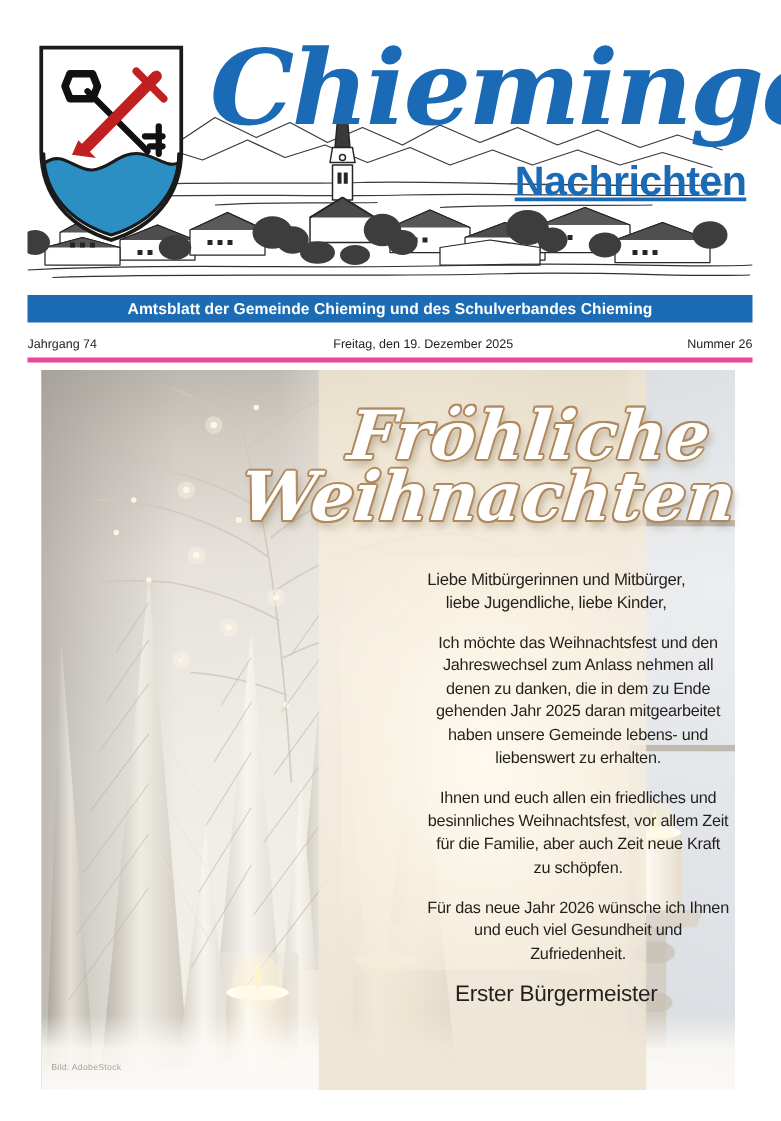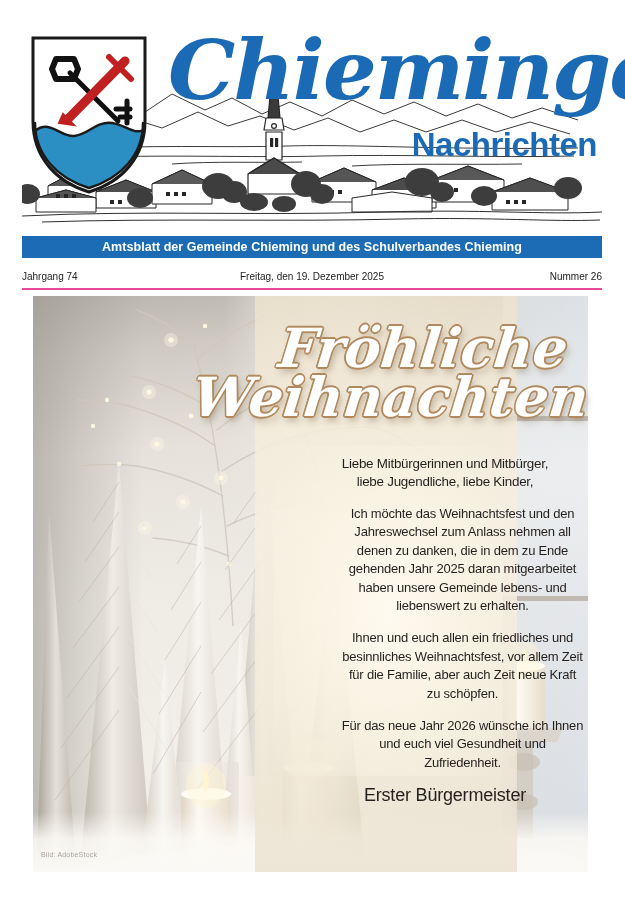--- a/index.html
+++ b/index.html
@@ -36,46 +36,47 @@
   }
   .submark{
     position:absolute; right:28px; top:126px;
     z-index:5;
     font-family:"Liberation Sans", sans-serif;
     font-weight:700;
     font-size:33px;
     letter-spacing:-0.5px;
     color:#1a6ab5;
     white-space:nowrap;
+    text-decoration:underline;
   }
 
   .panorama{ position:absolute; left:22px; top:58px; width:580px; height:172px; z-index:2; }
   .panorama svg{ display:block; width:100%; height:100%; }
 
   
   .banner{
     position:absolute; left:22px; top:236px; width:580px; height:22px;
     background:#1b6cb4; z-index:7;
     display:flex; align-items:center; justify-content:center;
   }
   .banner-text{
     color:#fff; font-weight:700; font-size:12.5px;
     letter-spacing:0.05px; white-space:nowrap;
     font-family:"Liberation Sans", sans-serif;
   }
 
   
   .dateline{
     position:absolute; left:22px; top:264px; width:580px; height:26px;
-    border-bottom:2px solid #ec4899;
+    border-bottom:4px solid #ec4899;
     display:flex; align-items:center; z-index:7;
     font-size:10px; color:#222;
   }
   .dateline .dl-left{ width:33%; text-align:left; }
-  .dateline .dl-mid{ width:34%; text-align:center; }
+  .dateline .dl-mid{ width:34%; text-align:right; }
   .dateline .dl-right{ width:33%; text-align:right; }
 
   
   .hero{
     position:absolute; left:33px; top:296px; width:555px; height:576px;
     overflow:hidden; z-index:4;
     background:linear-gradient(175deg,#b9b5ad 0%,#cfcac2 10%,#e6e2db 26%,#efece6 50%,#f2efe9 75%,#eceae3 100%);
   }
   
   .wall{ position:absolute; inset:0;

